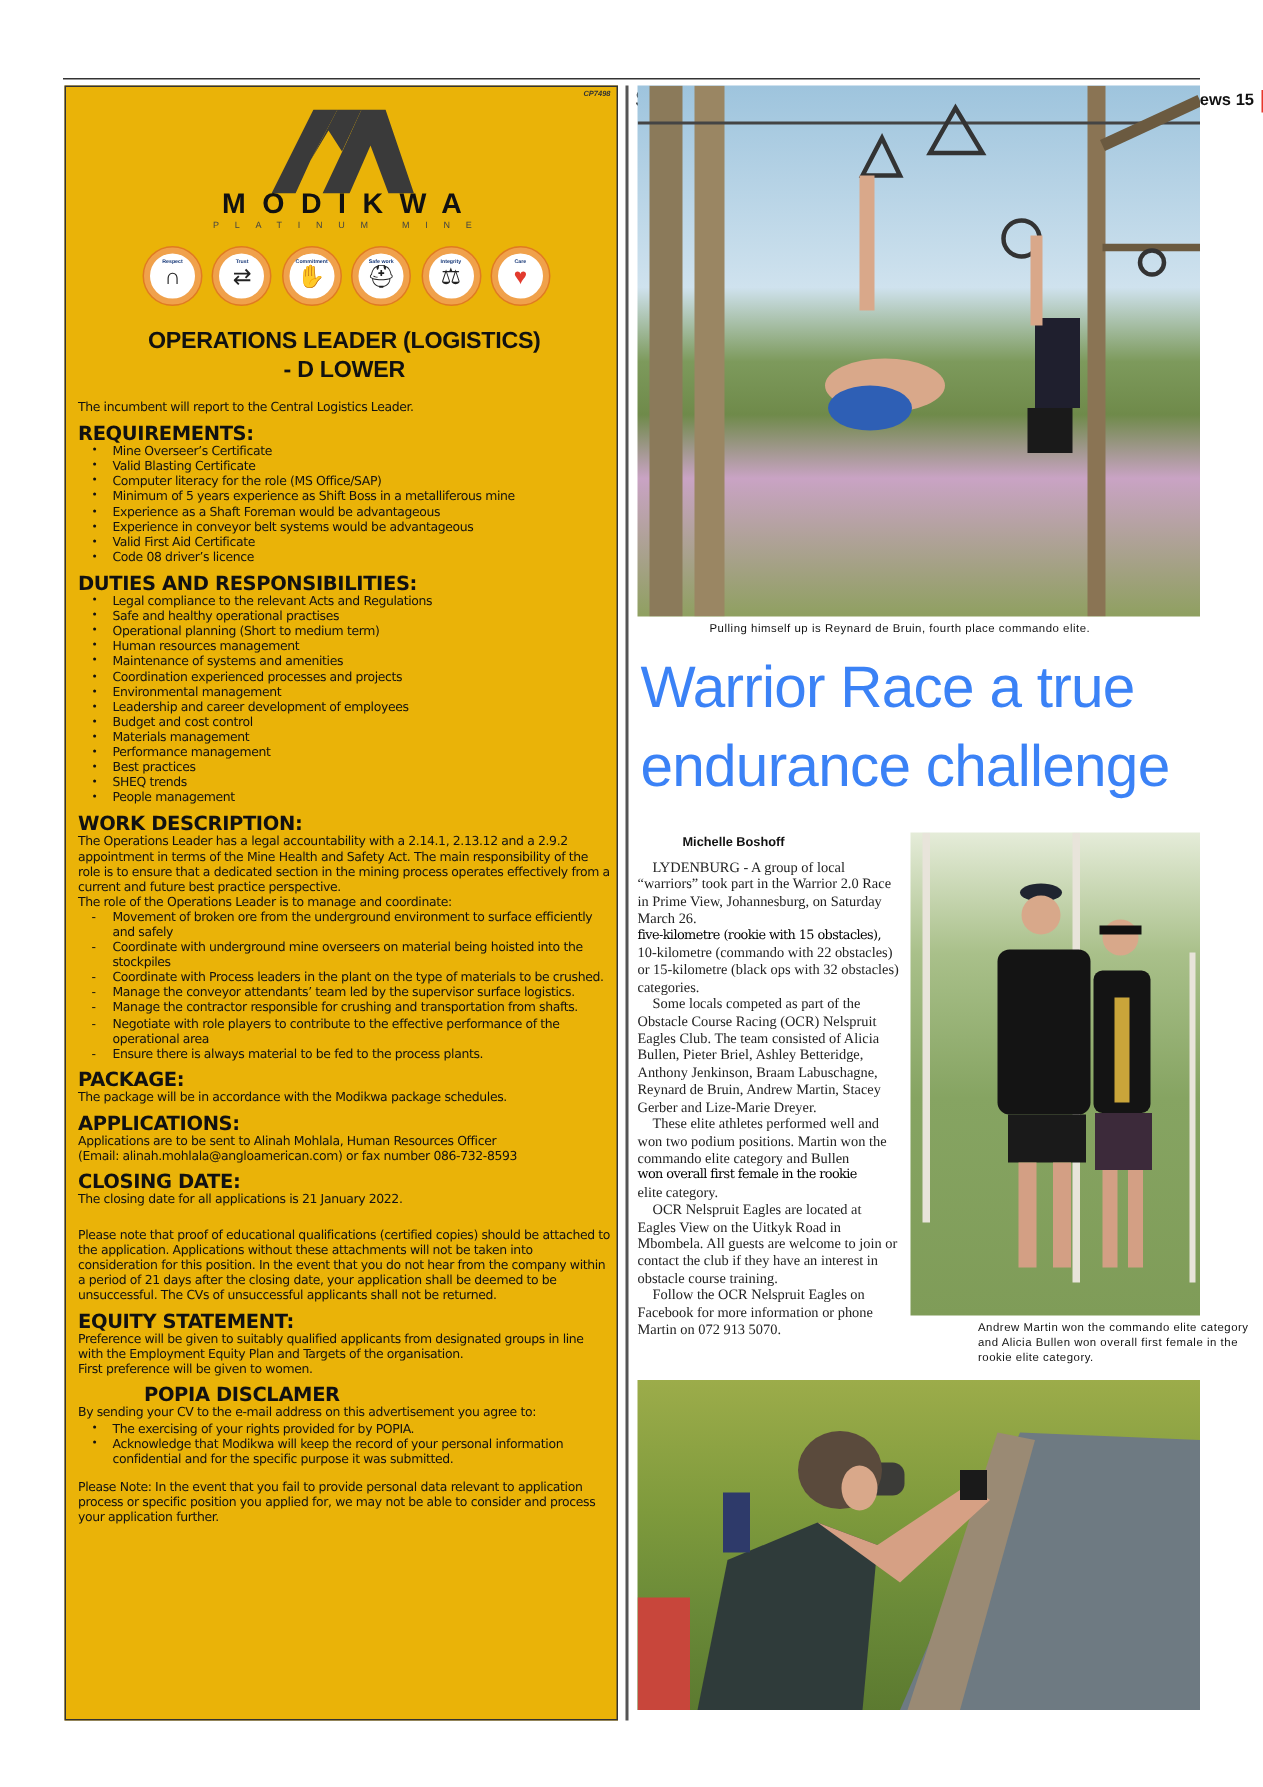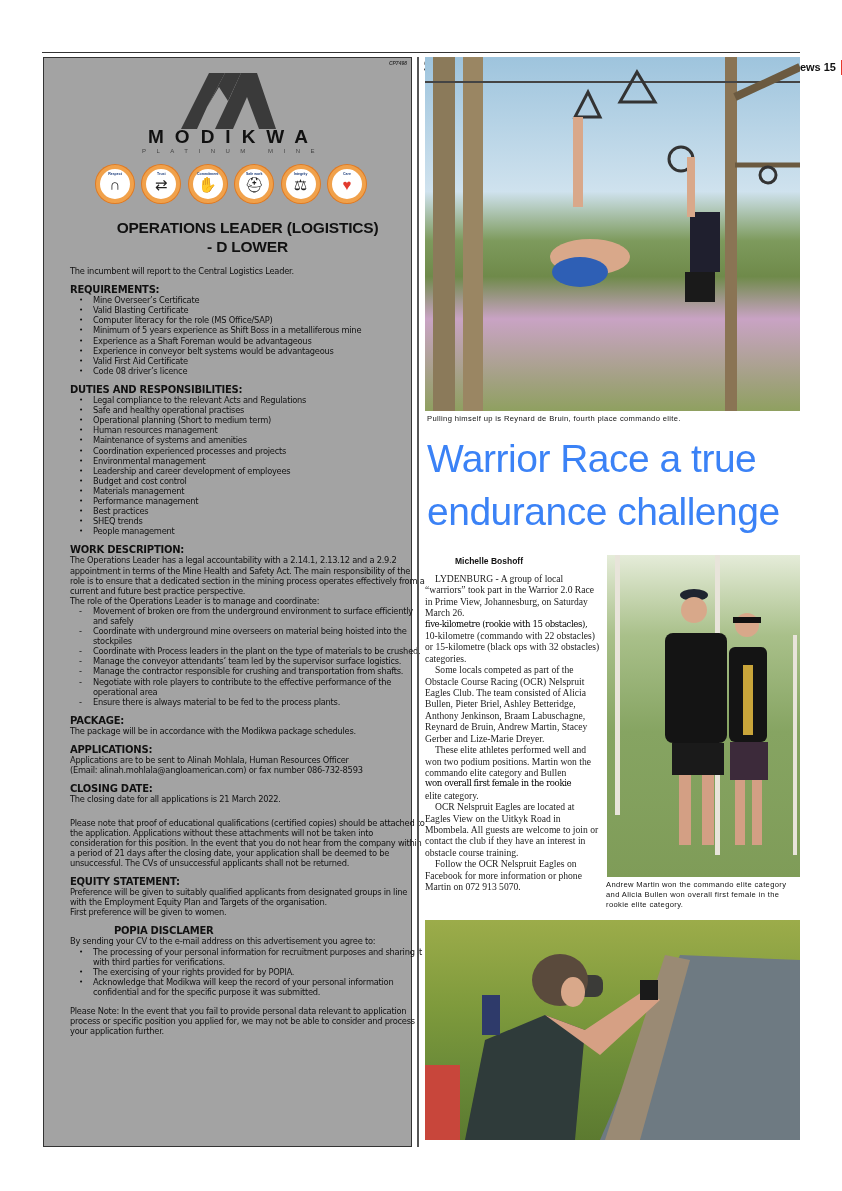--- a/index.html
+++ b/index.html
@@ -9,48 +9,48 @@
     
     .header { position: absolute; top: 36px; left: 56px; width: 790px; height: 16px; margin-top: 24px; }
     .header .bar-left { position: absolute; left: 0; top: 0; width: 5px; height: 15px; background: #e8372b; }
     .header .bar-right { position: absolute; right: 0; top: 0; width: 5px; height: 15px; background: #e8372b; }
     .header .date { position: absolute; left: 10px; top: 1px; font-size: 11px; font-family: "Liberation Sans", sans-serif; font-weight: bold; letter-spacing: -0.1px; }
     .header .section { position: absolute; left: 0; right: 0; top: -2px; text-align: center; font-size: 16px; font-weight: bold; }
     .header .pub { position: absolute; right: 10px; top: 1px; font-size: 11px; font-weight: bold; }
     .header-rule { position: absolute; top: 52px; left: 42px; width: 758px; height: 1px; background: #333; }
 
     
-    .ad { position: absolute; top: 57px; left: 43px; width: 369px; height: 1090px; border: 1px solid #333; background: #a3a3a3; }
+    .ad { position: absolute; top: 57px; left: 43px; width: 369px; height: 1090px; border: 1px solid #333; background: #eab308; }
     .ad .code { position: absolute; top: 2px; right: 4px; font-size: 5px; font-style: italic; font-weight: bold; color: #333; }
     .logo { position: absolute; top: 15px; left: 0; width: 100%; height: 90px; }
     .logo svg { position: absolute; left: 137px; top: 0; }
     .logo .wordmark { position: absolute; top: 53px; width: 100%; text-align: center; font-size: 19px; font-weight: bold; letter-spacing: 11px; padding-left: 12px; color: #111; }
     .logo .subline { position: absolute; top: 75px; width: 100%; text-align: center; font-size: 6px; letter-spacing: 10.5px; padding-left: 12px; color: #444; }
     .values { position: absolute; top: 107px; left: 52px; width: 270px; height: 40px; display: flex; justify-content: space-between; }
     .value-badge { width: 38px; height: 38px; border-radius: 50%; border: 4px solid #f0a14b; background: #fff; box-shadow: 0 0 0 1px #e07a22; position: relative; display: flex; align-items: center; justify-content: center; }
     .value-badge .glyph { font-size: 15px; color: #222; line-height: 1; }
     .value-badge .lbl { position: absolute; top: 3px; left: 0; right: 0; text-align: center; font-size: 3.5px; font-weight: bold; color: #1a3b7a; }
 
-    .ad-body { position: absolute; top: 160px; left: 26px; width: 355px; font-family: "DejaVu Sans", sans-serif; font-size: 8.3px; line-height: 10.1px; color: #111; letter-spacing: -0.25px; }
+    .ad-body { position: absolute; top: 160px; left: 8px; width: 355px; font-family: "DejaVu Sans", sans-serif; font-size: 8.3px; line-height: 10.1px; color: #111; letter-spacing: -0.25px; }
     .ad-title { text-align: center; font-family: "Liberation Sans", sans-serif; font-weight: bold; font-size: 15.5px; line-height: 19px; margin-bottom: 10px; letter-spacing: -0.2px; }
     .ad-body p { margin-bottom: 9px; }
-    .ad-body h4 { font-weight: bold; font-size: 10px; margin-top: 0; }
+    .ad-body h4 { font-weight: bold; font-size: 13px; margin-top: 0; }
     .ad-body ul { list-style: none; margin-bottom: 9px; }
     .ad-body ul li { position: relative; padding-left: 23px; }
     .ad-body ul.bullets li::before { content: "•"; position: absolute; left: 9px; top: 0; font-size: 7px; }
     .ad-body ul.dashes li::before { content: "-"; position: absolute; left: 9px; top: 0; }
     .ad-body .bold { font-weight: normal; }
     .tight { margin-bottom: 0 !important; }
 
     
     .col-rule { position: absolute; top: 57px; left: 417px; width: 2px; height: 1090px; background: #555; }
 
     
     .photo { position: absolute; overflow: hidden; }
-    .caption { position: absolute; font-family: "Liberation Sans", sans-serif; font-size: 7.6px; letter-spacing: 0.35px; color: #111; line-height: 10px; }
+    .caption { position: absolute; font-family: "Liberation Sans", sans-serif; font-size: 7.6px; letter-spacing: 0.35px; color: #111; line-height: 10px; margin-left: 46px; }
 
     .headline { position: absolute; left: 427px; top: 432px; width: 380px; font-family: "Liberation Sans", sans-serif; font-size: 39px; line-height: 53px; letter-spacing: -0.5px; color: #3b82f6; font-weight: normal; }
     .byline { position: absolute; left: 455px; top: 556px; font-family: "Liberation Sans", sans-serif; font-size: 8.5px; font-weight: bold; }
     .article { position: absolute; left: 425px; top: 573px; width: 175px; font-family: "Liberation Serif", serif; font-size: 9.6px; line-height: 11.4px; color: #222; }
     .article p { text-indent: 10px; }
     .article .hl { font-family: "DejaVu Serif", serif; font-size: 8.6px; letter-spacing: -0.4px; color: #000; }
   </style>
 </head>
 <body>
 
@@ -155,32 +155,31 @@
     </ul>
 
     <h4>PACKAGE:</h4>
     <p>The package will be in accordance with the Modikwa package schedules.</p>
 
     <h4>APPLICATIONS:</h4>
     <p class="tight">Applications are to be sent to Alinah Mohlala, Human Resources Officer</p>
     <p class="bold">(Email: alinah.mohlala@angloamerican.com) or fax number 086-732-8593</p>
 
     <h4>CLOSING DATE:</h4>
-    <p><span>The closing date for all applications is </span><span class="bold">21 March 2022.</span></p>
+    <p><span>The closing date for all applications is </span><span class="bold">21 January 2022.</span></p>
 
     <p style="margin-top:13px;">Please note that proof of educational qualifications (certified copies) should be attached to the application. Applications without these attachments will not be taken into consideration for this position. In the event that you do not hear from the company within a period of 21 days after the closing date, your application shall be deemed to be unsuccessful. The CVs of unsuccessful applicants shall not be returned.</p>
 
     <h4 style="margin-top:4px;">EQUITY STATEMENT:</h4>
     <p class="tight">Preference will be given to suitably qualified applicants from designated groups in line with the Employment Equity Plan and Targets of the organisation.</p>
     <p class="bold">First preference will be given to women.</p>
 
     <h4 style="margin-top:4px;padding-left:44px;">POPIA DISCLAMER</h4>
     <p class="tight bold">By sending your CV to the e-mail address on this advertisement you agree to:</p>
     <ul class="bullets">
-      <li>The processing of your personal information for recruitment purposes and sharing it with third parties for verifications.</li>
       <li>The exercising of your rights provided for by POPIA.</li>
       <li>Acknowledge that Modikwa will keep the record of your personal information confidential and for the specific purpose it was submitted.</li>
     </ul>
 
     <p style="margin-top:4px;"><span class="bold">Please Note:</span><span> In the event that you fail to provide personal data relevant to application process or specific position you applied for, we may not be able to consider and process your application further.</span></p>
   </div>
 </div>
 
 <div class="col-rule"></div>
 

